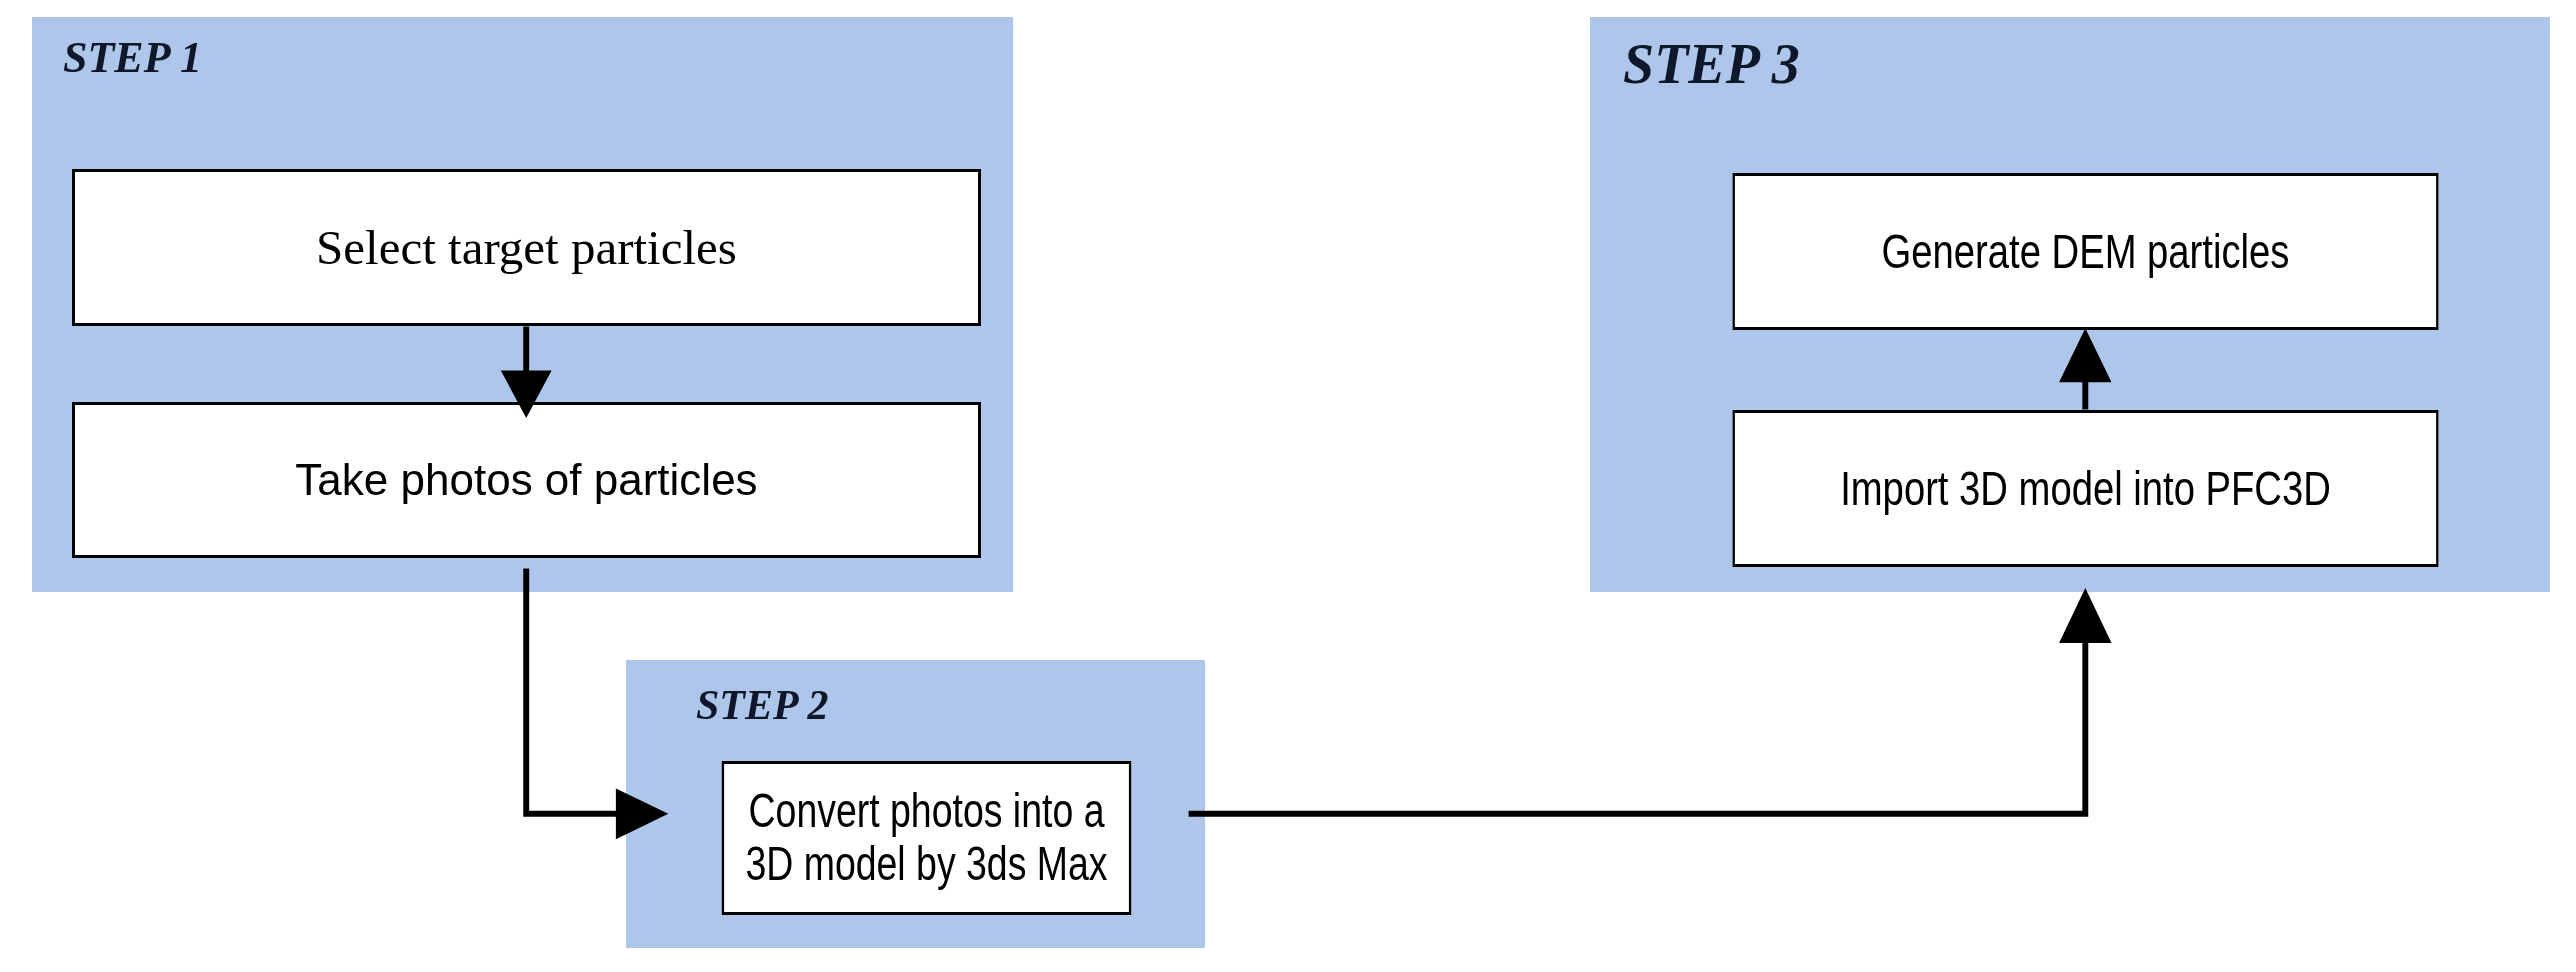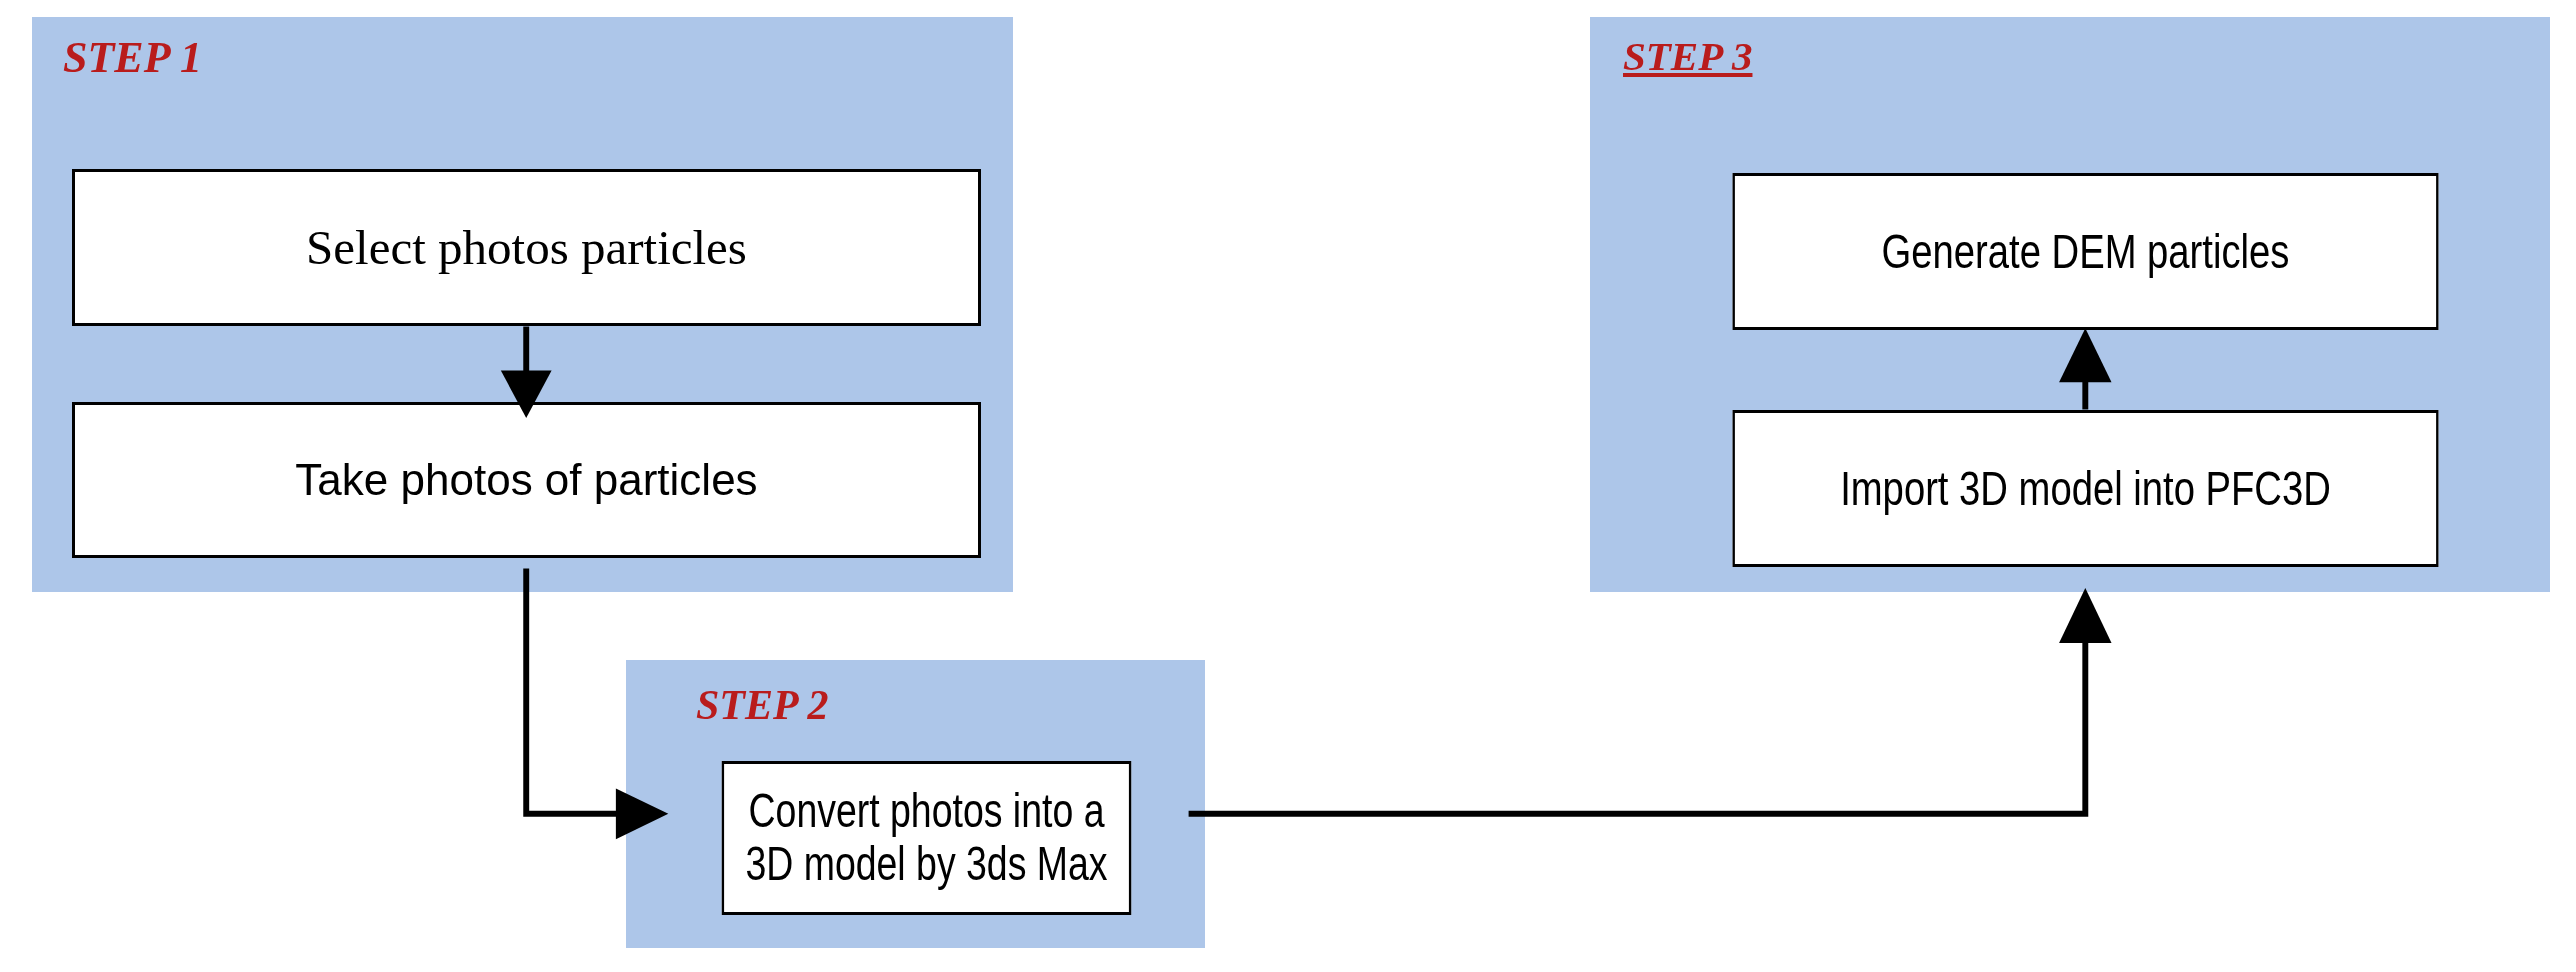--- a/index.html
+++ b/index.html
@@ -18,21 +18,21 @@
   }
   .panel {
     position: absolute;
     background: #adc6e9;
   }
   .step-label {
     position: absolute;
     font-family: "Liberation Serif", serif;
     font-style: italic;
     font-weight: bold;
-    color: #b91c1c;
+    color: #0f172a;
     white-space: nowrap;
     line-height: 1;
   }
   .node {
     position: absolute;
     background: #ffffff;
     border: 3.4px solid #000000;
     box-sizing: border-box;
     display: flex;
     align-items: center;
@@ -71,38 +71,38 @@
 </head>
 <body>
 
 <div id="canvas">
 
   <div class="panel" style="left:32px; top:17px; width:981px; height:575px;"></div>
 
   <div class="step-label" style="left:63px; top:36px; font-size:44px;">STEP 1</div>
 
   <div class="node node-serif" style="left:72px; top:169px; width:909px; height:157px; font-size:49px;">
-    <span class="node-label">Select photos particles</span>
+    <span class="node-label">Select target particles</span>
   </div>
 
   <div class="node node-sans" style="left:72px; top:402px; width:909px; height:156px; font-size:44px;">
     <span class="node-label">Take photos of particles</span>
   </div>
 
   <div class="panel" style="left:626px; top:660px; width:579px; height:288px;"></div>
 
   <div class="step-label" style="left:696px; top:684px; font-size:42px;text-align:center;">STEP 2</div>
 
   <div class="node node-condensed" style="left:664px; top:761px; width:525px; height:154px; font-size:48px;">
     <span class="node-label">Convert photos into a 3D model by 3ds Max</span>
   </div>
 
   <div class="panel" style="left:1590px; top:17px; width:960px; height:575px;"></div>
 
-  <div class="step-label" style="left:1623px; top:36px; font-size:41px;text-decoration:underline;">STEP 3</div>
+  <div class="step-label" style="left:1623px; top:36px; font-size:56px;">STEP 3</div>
 
   <div class="node node-condensed" style="left:1633px; top:173px; width:905px; height:157px; font-size:49px;">
     <span class="node-label">Generate DEM particles</span>
   </div>
 
   <div class="node node-condensed" style="left:1633px; top:410px; width:905px; height:157px; font-size:49px;">
     <span class="node-label">Import 3D model into PFC3D</span>
   </div>
 
   <svg class="connectors" viewBox="0 0 3045 1149">

